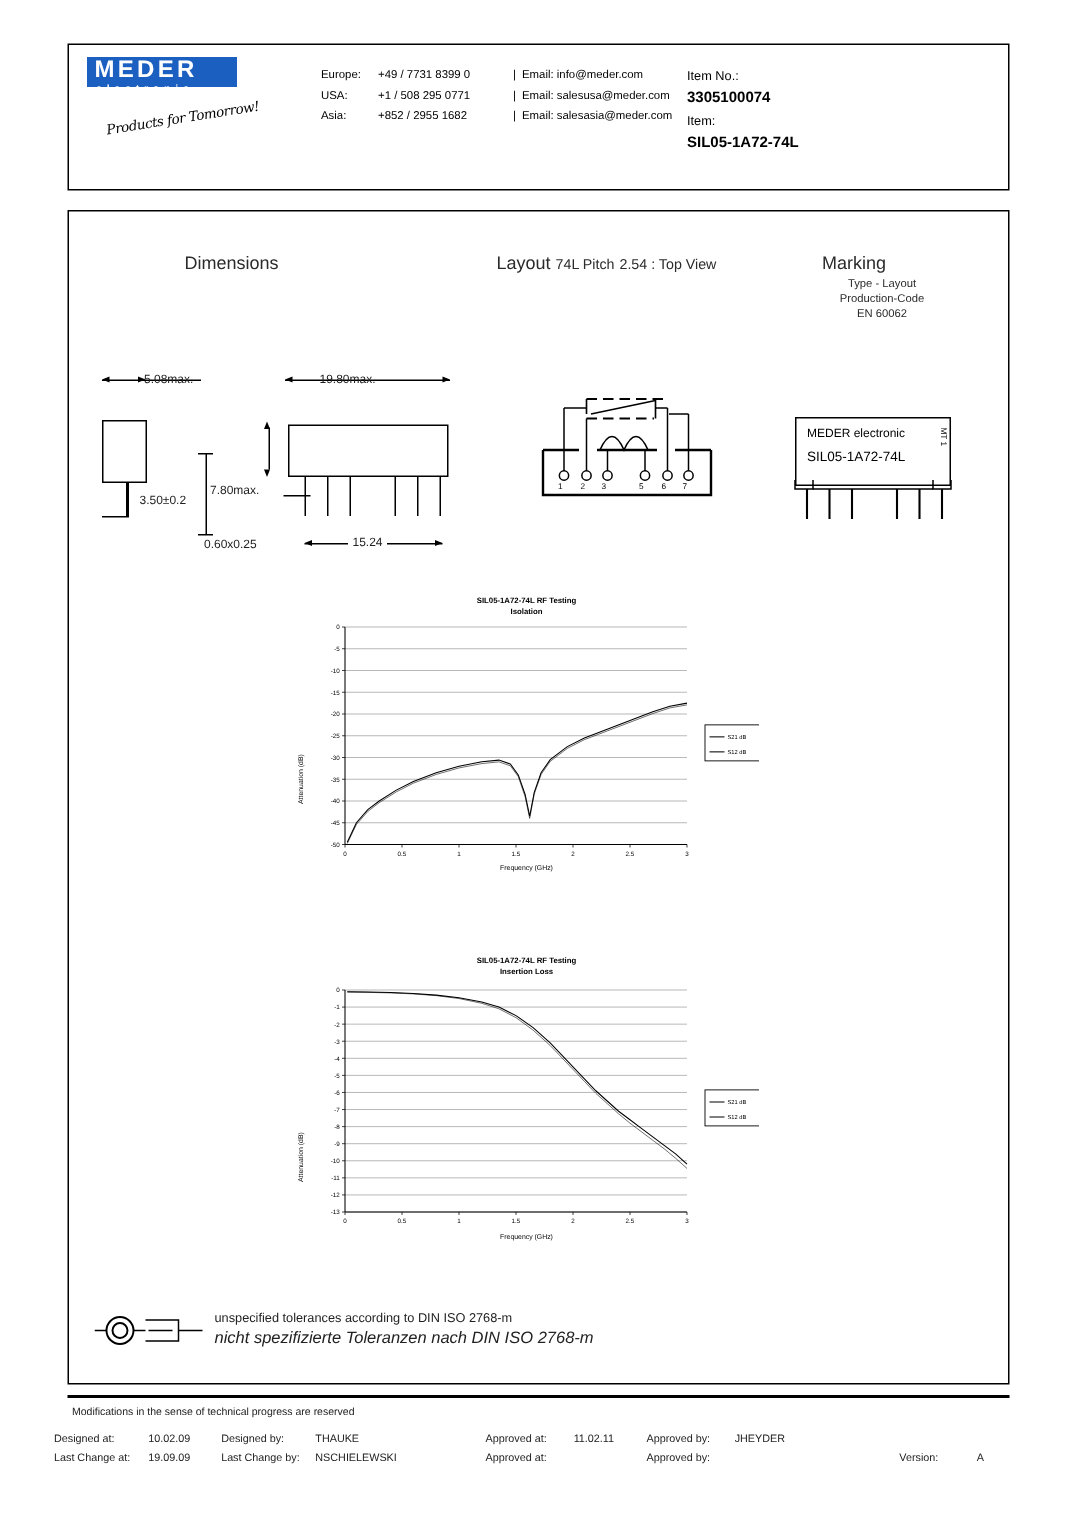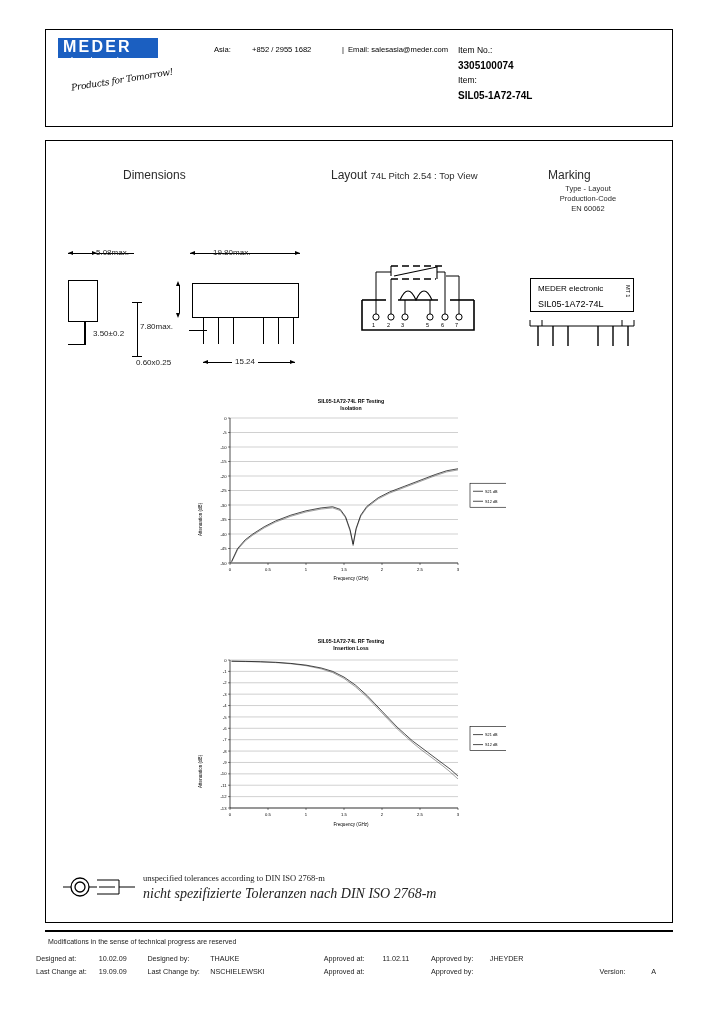--- a/index.html
+++ b/index.html
@@ -151,21 +151,21 @@
   }
   .arrowU { border-bottom: 5px solid #000; }
   .arrowD { border-top: 5px solid #000; }
 
   
   .schem-wrap { position: absolute; left: 358px; top: 252px; width: 120px; height: 88px; }
 
   
   .mark-wrap { position: absolute; left: 522px; top: 278px; width: 120px; height: 72px; }
   .mark-body {
-    position: absolute; left: 8px; top: 0; width: 104px; height: 34px;
+    position: absolute; left: 8px; top: 0; width: 104px; height: 46px;
     border: 1px solid #000; box-sizing: border-box; background: #fff;
   }
   .mark-line1 { position: absolute; left: 7px; top: 5px; font-size: 8px; white-space: nowrap; }
   .mark-line2 { position: absolute; left: 7px; top: 20px; font-size: 9px; white-space: nowrap; }
   .mark-vert {
     position: absolute; right: 2px; top: 6px;
     font-size: 5.5px; line-height: 6px;
     writing-mode: vertical-rl; text-orientation: mixed;
     white-space: nowrap;
   }
@@ -181,23 +181,23 @@
     font-size: 4.6px; color: #000;
   }
   .axis-label-y {
     position: absolute;
     font-size: 4.6px; color: #000;
     writing-mode: vertical-rl; transform: rotate(180deg);
     white-space: nowrap;
   }
 
   
-  .tol-wrap { position: absolute; left: 63px; top: 866px; width: 420px; height: 40px; font-family: Liberation Serif, serif; }
+  .tol-wrap { position: absolute; left: 63px; top: 866px; width: 420px; height: 40px; }
   .tol-text1 { position: absolute; left: 80px; top: 7px; font-size: 8.5px; color: #222; white-space: nowrap; }
-  .tol-text2 { position: absolute; left: 80px; top: 20px; font-size: 14px; font-style: italic; color: #222; white-space: nowrap; }
+  .tol-text2 { position: absolute; left: 80px; top: 20px; font-size: 11px; font-style: italic; color: #222; white-space: nowrap; }
 
   
   .footer-rule {
     position: absolute; left: 45px; top: 930px; width: 628px;
     height: 0; border-top: 2px solid #000;
   }
   .footer-note {
     position: absolute; left: 48px; top: 938px;
     font-size: 7px; color: #222; white-space: nowrap;
   }
@@ -226,20 +226,32 @@
   <div class="logo-wrap">
     <div class="logo-block">
       <div class="logo-meder">MEDER</div>
       <div class="logo-electronic">electronic</div>
     </div>
     <div class="logo-slogan">Products for Tomorrow!</div>
   </div>
 
   <table class="contact-table">
     <tbody>
+        <tr>
+      <td class="c-region">Europe:</td>
+      <td class="c-phone">+49 / 7731 8399 0</td>
+      <td class="c-sep">|</td>
+      <td class="c-email">Email: info@meder.com</td>
+    </tr>
+    <tr>
+      <td class="c-region">USA:</td>
+      <td class="c-phone">+1 / 508 295 0771</td>
+      <td class="c-sep">|</td>
+      <td class="c-email">Email: salesusa@meder.com</td>
+    </tr>
     <tr>
       <td class="c-region">Asia:</td>
       <td class="c-phone">+852 / 2955 1682</td>
       <td class="c-sep">|</td>
       <td class="c-email">Email: salesasia@meder.com</td>
     </tr>
   </tbody>
     </table>
 
   <div class="item-info">

